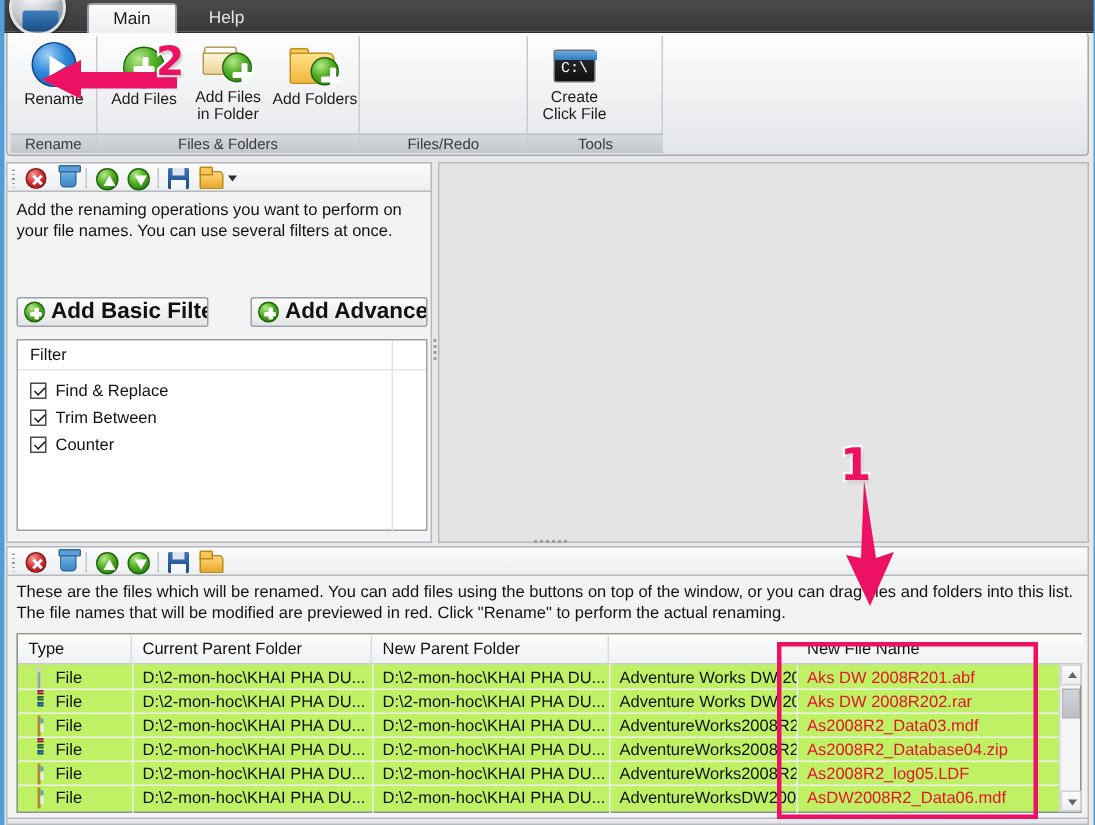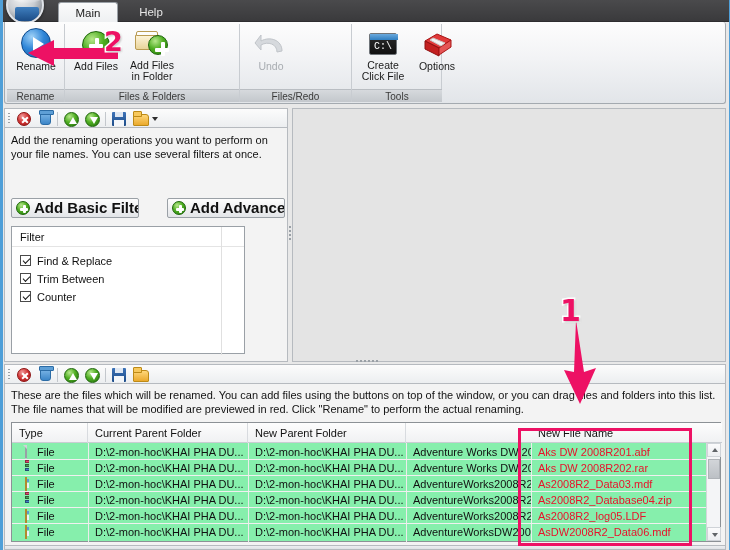--- a/index.html
+++ b/index.html
@@ -234,21 +234,21 @@
   #btn-basic-filter { left: 6px; width: 128px; }
   #btn-adv-filter   { left: 162px; width: 118px; }
   .filterbtn .circ-plus {
     position: absolute; left: 4px; top: 2px; width: 14px; height: 14px;
   }
   .filterbtn .circ-plus::before { left: 3px; top: 5.5px; width: 8px; height: 3px; }
   .filterbtn .circ-plus::after  { left: 5.5px; top: 3px; width: 3px; height: 8px; }
   .filterbtn .t { position: absolute; left: 22px; top: 0; }
 
   .filterlist {
-    position: absolute; left: 6px; top: 98px; width: 234px; height: 128px;
+    position: absolute; left: 6px; top: 98px; width: 274px; height: 128px;
     background: #fff; border: 1px solid #9aa0a6;
   }
   .fl-head {
     position: absolute; left: 0; top: 0; width: 100%; height: 20px;
     line-height: 20px; padding-left: 8px; font-size: 11px; color: #111;
     border-bottom: 1px solid #e4e4e4;
   }
   .fl-head::after {
     content: ""; position: absolute; right: 22px; top: 0; width: 1px; height: 128px;
     background: #e0e0e0;
@@ -292,21 +292,21 @@
   .bpanel {
     position: absolute; left: 4px; top: 384px; width: 722px; height: 162px;
     background: #f3f3f3; border: 1px solid #b6babf; border-top: none;
   }
   .bhelp {
     position: absolute; left: 6px; top: 4px; width: 712px;
     font-size: 11px; line-height: 14px; color: #121212;
   }
   .grid {
     position: absolute; left: 6px; top: 38px; width: 710px; height: 120px;
-    background: #86efac; border: 1px solid #8c9196;
+    background: #bef264; border: 1px solid #8c9196;
   }
   .gh {
     position: absolute; left: 0; top: 0; width: 710px; height: 20px;
     background: linear-gradient(#fdfdfd, #f0f1f3);
     border-bottom: 1px solid #c9cdd2;
   }
   .gh div {
     position: absolute; top: 0; height: 20px; line-height: 20px;
     padding-left: 7px; font-size: 11px; color: #111;
     border-right: 1px solid #d8dbdf; white-space: nowrap; overflow: hidden;
@@ -444,62 +444,51 @@
             <div style="position:absolute;left:0;top:4px;width:24px;height:16px;background:linear-gradient(#fff6dd,#e9d49a);border:1px solid #b99b52;border-radius:2px"></div>
             <div style="position:absolute;left:1px;top:1px;width:22px;height:5px;background:#fdfdfd;border:1px solid #b99b52;border-radius:2px 2px 0 0"></div>
             <div class="circ-plus" style="position:absolute;left:13px;top:5px;width:20px;height:20px"></div>
           </div>
         </div>
         <div class="lbl" style="top:33px">
           <span>Add Files</span><br>
           <span>in Folder</span>
         </div>
       </div>
-      <div class="group-caption">Files &amp; Folders</div>
-    </div>
-
-    <div class="group" id="grp-undo">
-      <div class="btn disabled" style="left:2px">
+      <div class="btn" style="left:116px">
         <div class="ico">
-          <div class="arrow-undo">
-            <svg width="34" height="28" viewBox="0 0 34 28">
-              <path d="M6 20 C6 9, 18 5, 27 10 L27 4 L33 12 L27 19 L27 14 C20 10, 11 13, 11 21 Z" fill="#d6d9dd" stroke="#c0c4c9" stroke-width="1" transform="scale(-1,1) translate(-34,0)"></path>
-            </svg>
+          <div style="position:relative;width:34px;height:28px;margin-top:3px">
+            <div class="folder-ico" style="position:absolute;left:0;top:0">
+              <div class="tab-t"></div>
+                <div class="back"></div>
+            </div>
+            <div class="circ-plus" style="position:absolute;left:14px;top:7px;width:19px;height:19px"></div>
           </div>
         </div>
-        <div class="lbl">Undo</div>
-      </div>
+        <div class="lbl">Add Folders</div>
+      </div>
+      <div class="group-caption">Files &amp; Folders</div>
+    </div>
+
+    <div class="group" id="grp-undo">
       <div class="group-caption">Files/Redo</div>
     </div>
 
     <div class="group" id="grp-tools">
       <div class="btn" style="left:2px">
         <div class="ico">
           <div class="cmd-ico">
               <span>C:\</span>
             </div>
         </div>
         <div class="lbl" style="top:33px">
           <span>Create</span><br>
           <span>Click File</span>
         </div>
       </div>
-      <div class="btn" style="left:56px">
-        <div class="ico">
-          <div class="opt-ico">
-            <svg width="32" height="26" viewBox="0 0 32 26">
-              <path d="M4 10 L16 3 L30 9 L18 17 Z" fill="#e03a3a" stroke="#a81414"></path>
-              <path d="M4 10 L4 18 L18 25 L18 17 Z" fill="#c42020" stroke="#8e1010"></path>
-              <path d="M18 17 L30 9 L30 16 L18 24 Z" fill="#e55555" stroke="#a81414"></path>
-              <path d="M12 7 L24 12 L20 15 L9 9 Z" fill="#f3f3f3" stroke="#c9c9c9"></path>
-            </svg>
-          </div>
-        </div>
-        <div class="lbl">Options</div>
-      </div>
       <div class="group-caption">Tools</div>
     </div>
   </div>
 
   <div class="ltoolbar">
     <div class="grip"></div>
     <div class="tbi" style="left:12px">
         <div class="ico-delete-x"></div>
       </div>
     <div class="tbi" style="left:33px">

